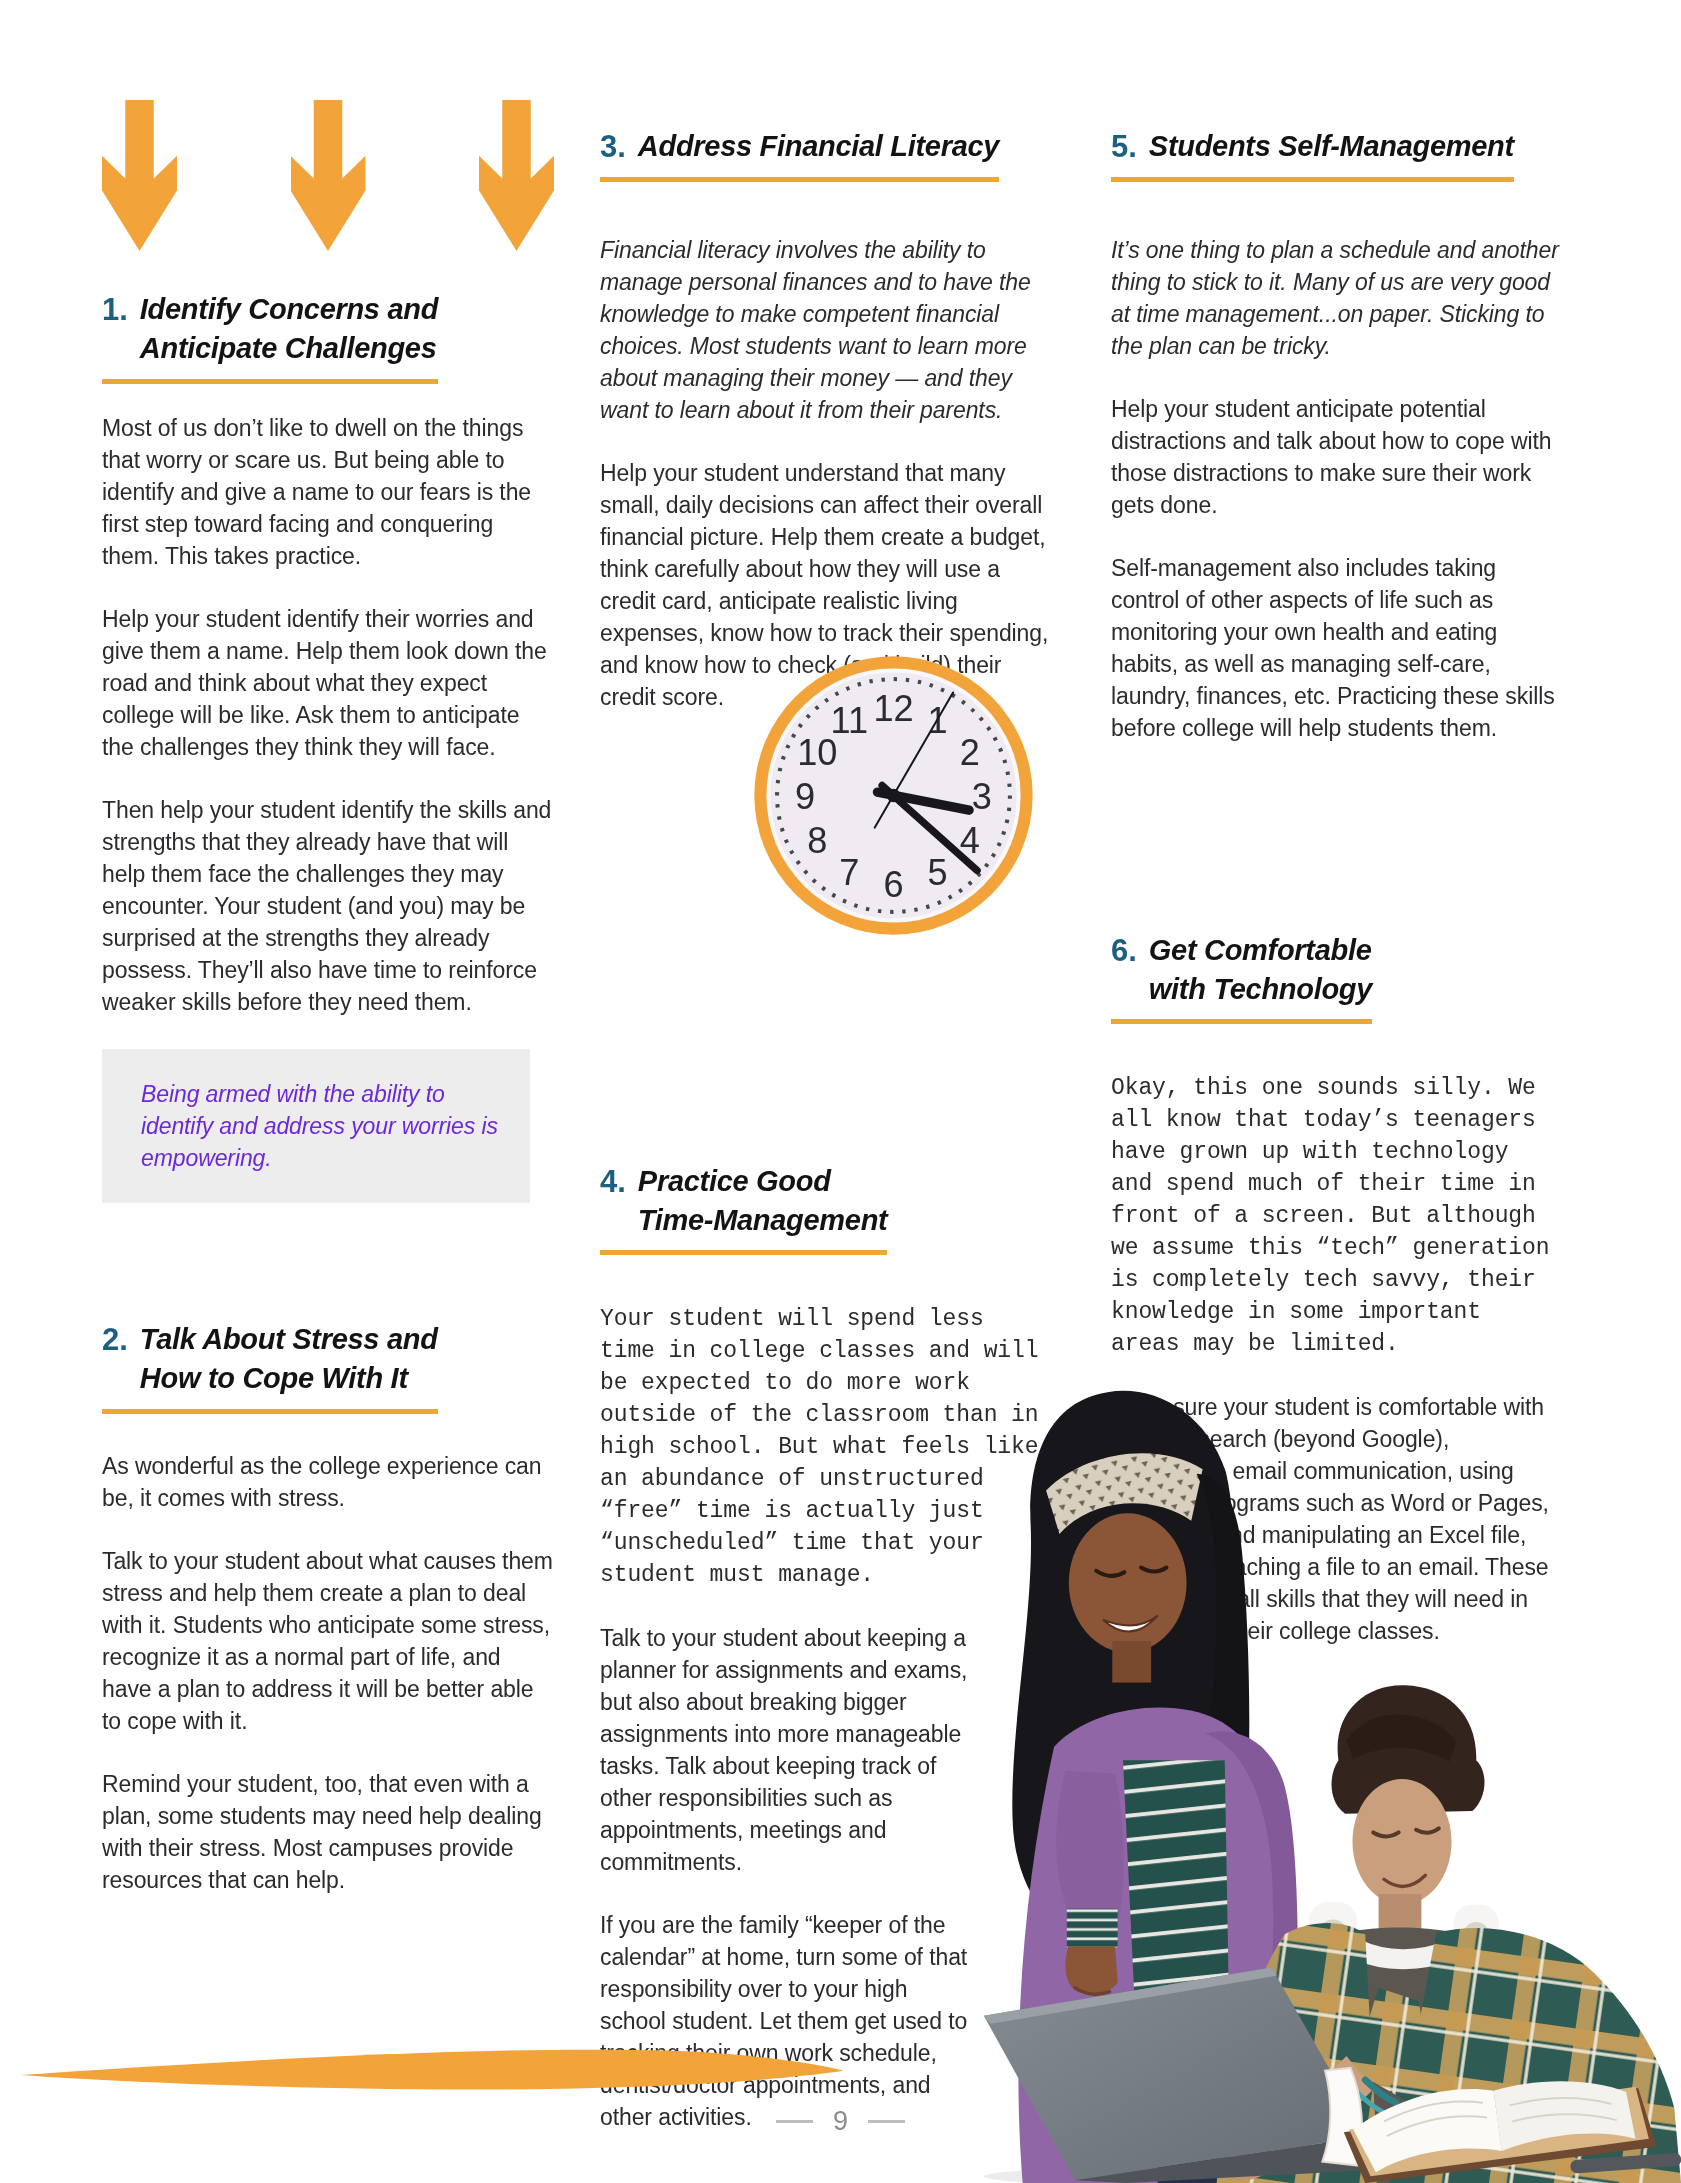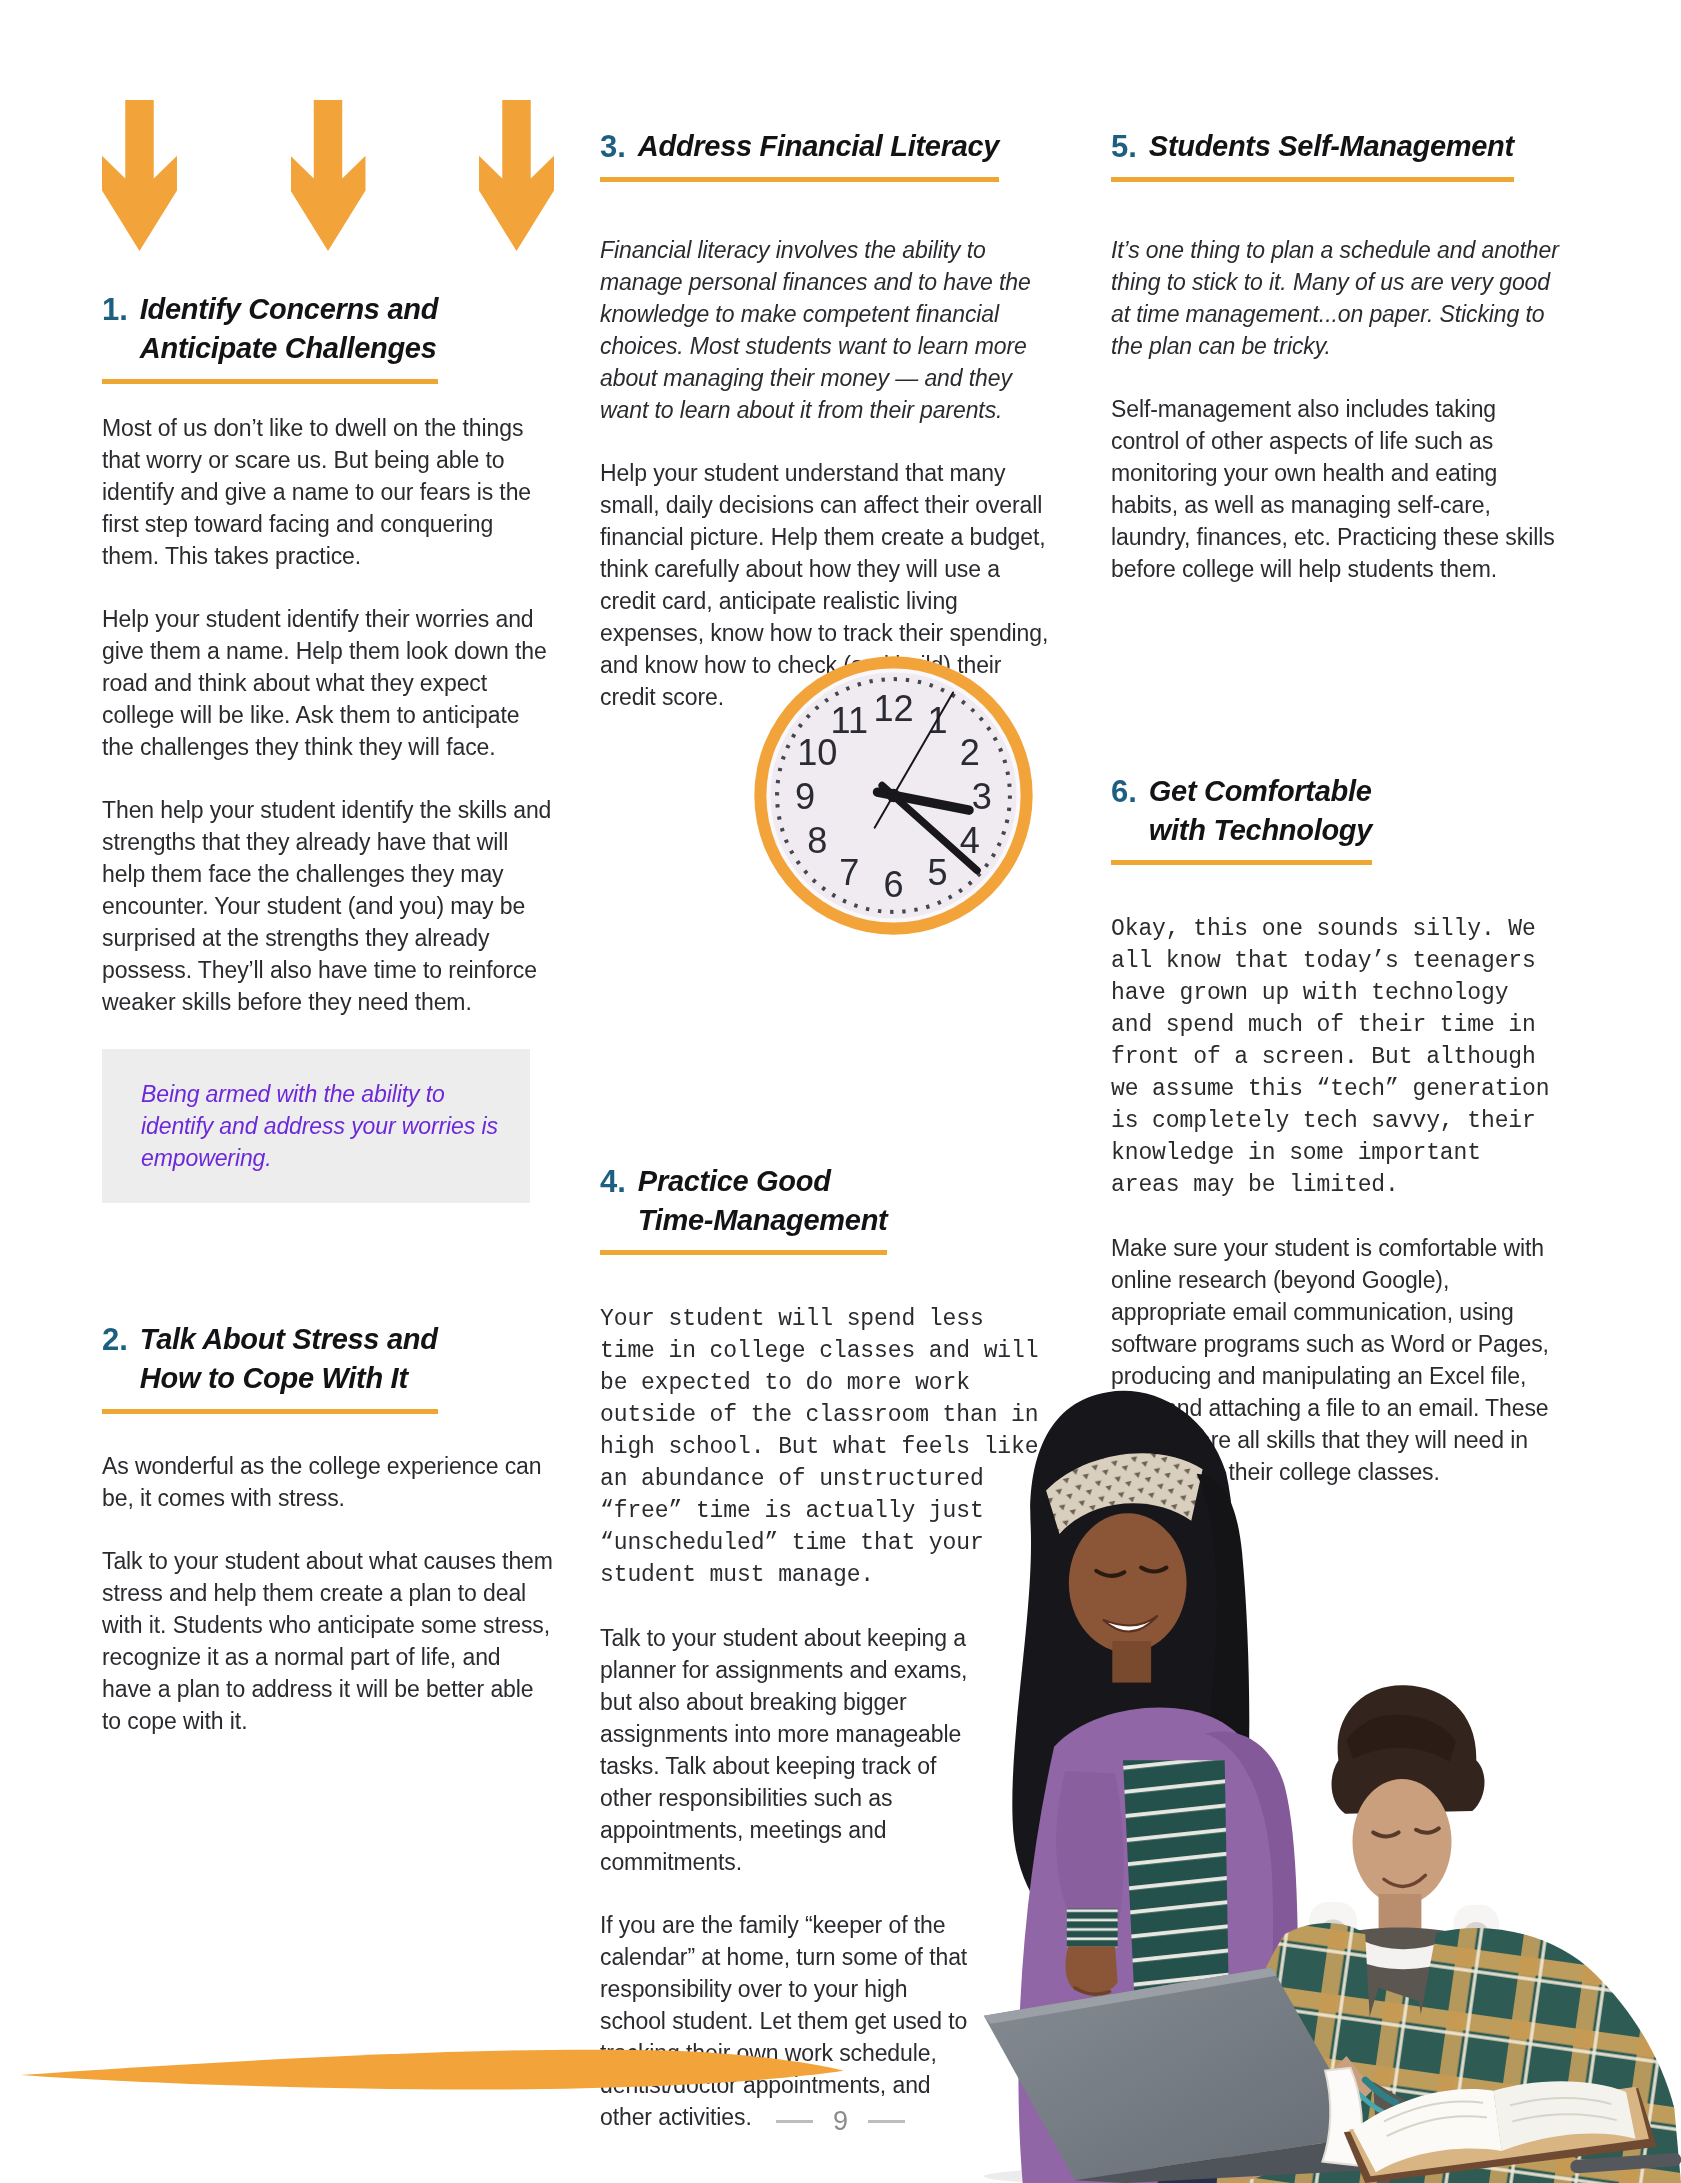--- a/index.html
+++ b/index.html
@@ -85,20 +85,21 @@
     <div class="sec-head mt175">
       <span class="num">2.</span>
       <span class="ht">
         <span class="l">Talk About Stress and</span>
         <span class="l">How to Cope With It</span>
       </span>
     </div>
 
     <p class="bp mt50">As wonderful as the college experience can be, it comes with stress.</p>
     <p class="bp">Talk to your student about what causes them stress and help them create a plan to deal with it. Students who anticipate some stress, recognize it as a normal part of life, and have a plan to address it will be better able to cope with it.</p>
+    <p class="bp">Remind your student, too, that even with a plan, some students may need help dealing with their stress. Most campuses provide resources that can help.</p>
   </div>
 
   <div class="col" id="col2">
     <div class="sec-head mt190">
       <span class="num">3.</span>
       <span class="ht">
         <span class="l">Address Financial Literacy</span>
 
       </span>
     </div>
@@ -154,20 +155,21 @@
   <div class="col" id="col3">
     <div class="sec-head mt190">
       <span class="num">5.</span>
       <span class="ht">
         <span class="l">Students Self-Management</span>
 
       </span>
     </div>
 
     <p class="bp mt77">It’s one thing to plan a schedule and another thing to stick to it. Many of us are very good at time management...on paper. Sticking to the plan can be tricky.</p>
+    <p class="bp">Help your student anticipate potential distractions and talk about how to cope with those distractions to make sure their work gets done.</p>
     <p class="bp">Self-management also includes taking control of other aspects of life such as monitoring your own health and eating habits, as well as managing self-care, laundry, finances, etc. Practicing these skills before college will help students them.</p>
 
     <div class="sec-head mt233">
       <span class="num">6.</span>
       <span class="ht">
         <span class="l">Get Comfortable</span>
         <span class="l">with Technology</span>
       </span>
     </div>
 

